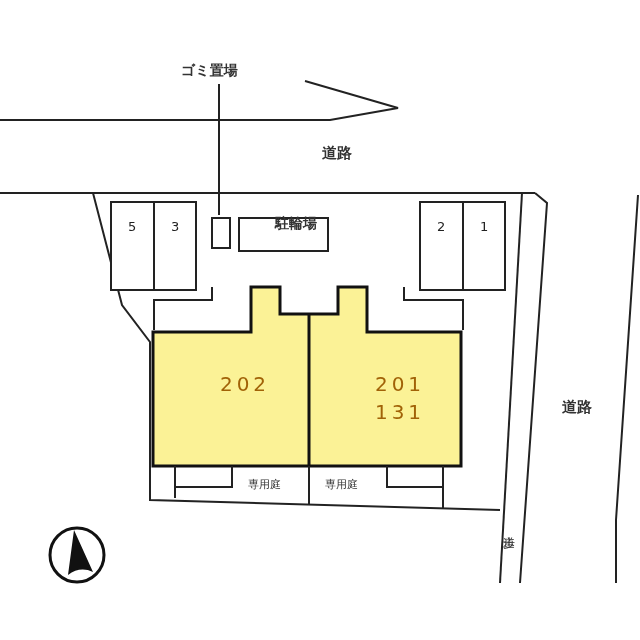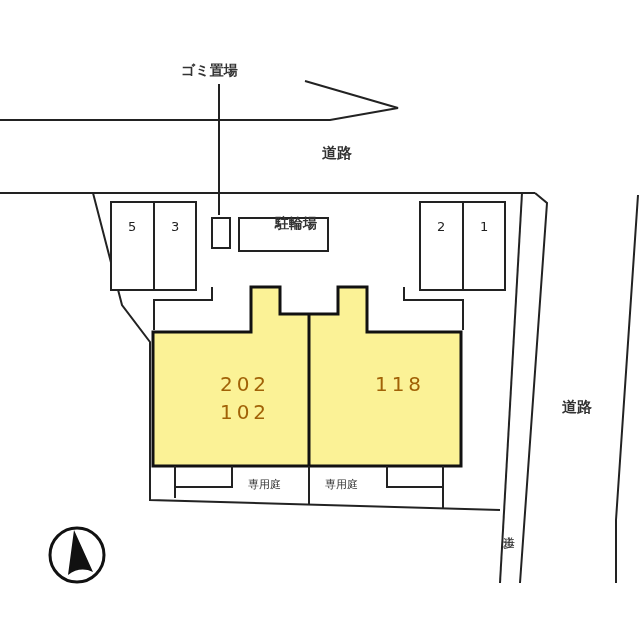--- a/index.html
+++ b/index.html
@@ -74,20 +74,20 @@
 <div class="lbl lbl-md" style="left:253px; top:216px;margin-left:22px;">駐輪場</div>
 <div class="lbl vert" style="left:503px; top:527px;">歩道</div>
 
 <div class="lbl lbl-sm" style="left:128px; top:220px;">5</div>
 <div class="lbl lbl-sm" style="left:171px; top:220px;">3</div>
 <div class="lbl lbl-sm" style="left:437px; top:220px;">2</div>
 <div class="lbl lbl-sm" style="left:480px; top:220px;">1</div>
 
 <div class="unit" style="left:190px; top:370px; width:110px;">
   <div>202</div>
-  <div>102</div>
 </div>
 <div class="unit" style="left:345px; top:370px; width:110px;">
-  <div>118</div>
+  <div>201</div>
+  <div>131</div>
 </div>
 
 <div class="lbl lbl-xs" style="left:248px; top:479px;">専用庭</div>
 <div class="lbl lbl-xs" style="left:325px; top:479px;">専用庭</div>
 
 </body></html>

